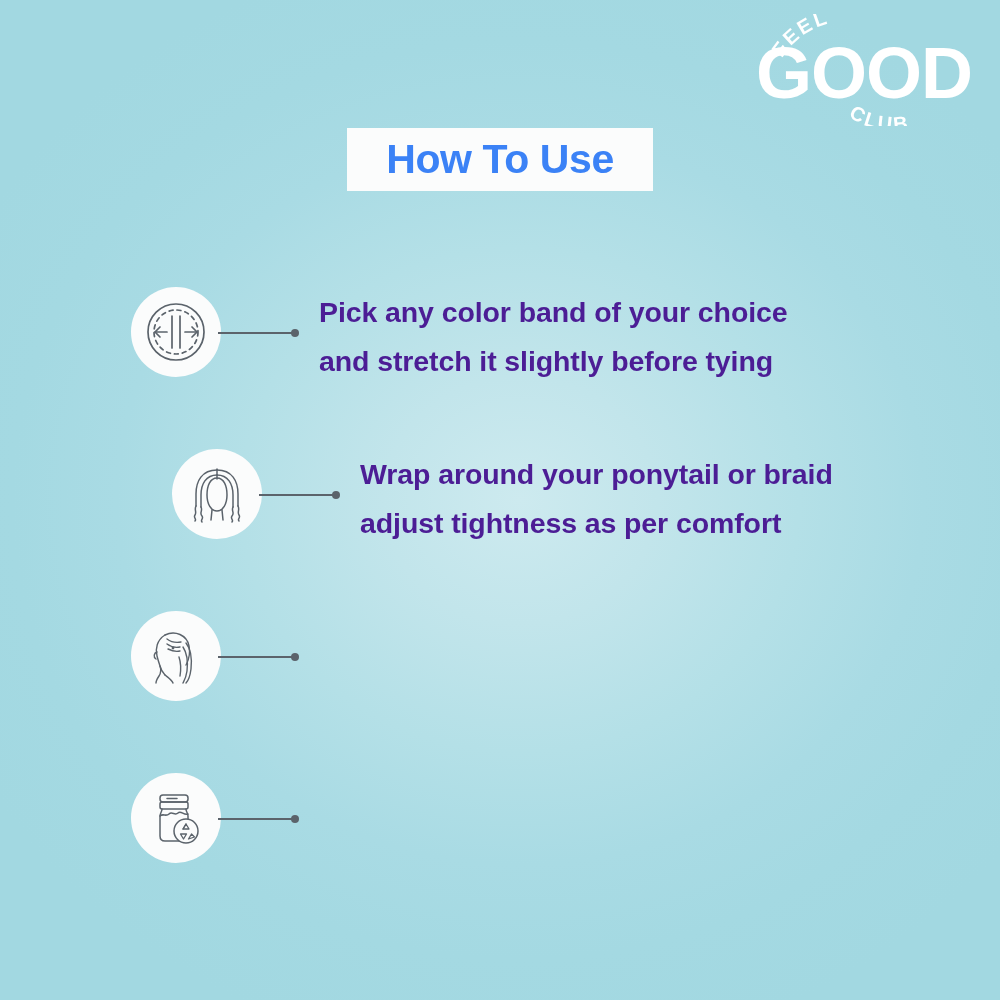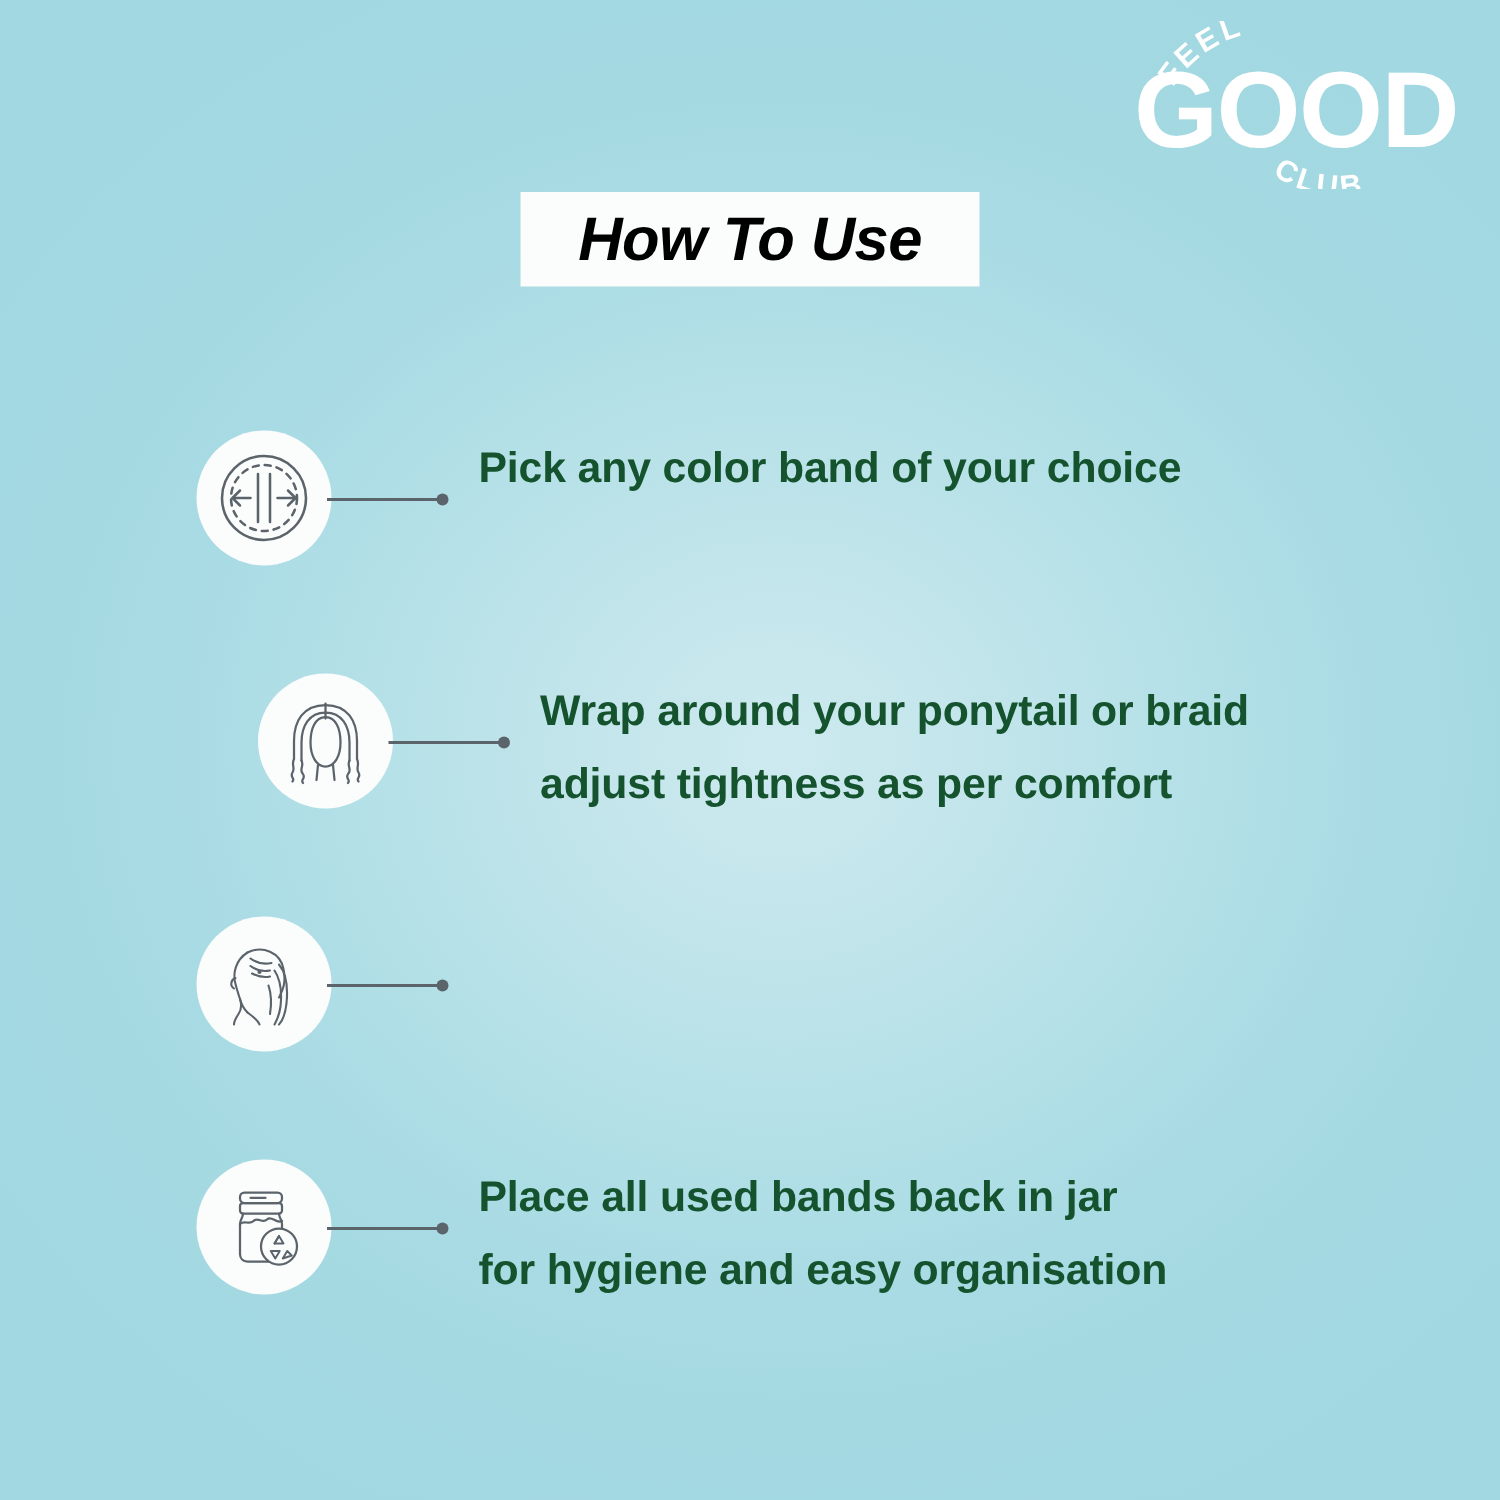--- a/index.html
+++ b/index.html
@@ -50,25 +50,24 @@
     width: 306px;
     height: 63px;
     background: #fbfcfc;
     display: flex;
     align-items: center;
     justify-content: center;
   }
   #title-text {
     font-size: 41px;
     font-weight: 700;
-    color: #000000;
+    color: #3b82f6;
     letter-spacing: -0.4px;
     line-height: 1;
     white-space: nowrap;
-    font-style: italic;
   }
 
   
   .step {
     position: absolute;
     left: 0;
     width: 1000px;
     height: 112px;
     display: flex;
     align-items: center;
@@ -114,21 +113,21 @@
     margin-left: -1px;
   }
 
   .step-text {
     position: absolute;
     left: 319px;
     top: 7px;
     width: 640px;
     font-size: 28.5px;
     font-weight: 700;
-    color: #14532d;
+    color: #4c1d95;
     line-height: 1.72;
     letter-spacing: -0.1px;
   }
   .step-text .ln { display: block; white-space: nowrap; }
 </style>
 </head>
 <body>
 
 <div id="canvas"></div>
 
@@ -166,20 +165,21 @@
         <polyline points="47,26 52,31 47,36"></polyline>
       </g>
     </svg>
   </div>
   <div class="connector">
     <div class="line"></div>
     <div class="dot"></div>
   </div>
   <div class="step-text">
     <span class="ln">Pick any color band of your choice</span>
+    <span class="ln">and stretch it slightly before tying</span>
   </div>
 </div>
 
 <div class="step" data-step="1">
   <div class="icon-badge">
     <svg width="62" height="62" viewBox="0 0 62 62">
       <g fill="none" stroke="#5b636b" stroke-width="1.5" stroke-linecap="round" stroke-linejoin="round">
         <path d="M31 6 L31 16"></path>
         <path d="M31 7 C16 7 10 18 10 31 L10 43"></path>
         <path d="M31 7 C46 7 52 18 52 31 L52 43"></path>
@@ -248,17 +248,13 @@
           <path d="M46.5 47 L43.5 52 L49.5 50 Z"></path>
           <path d="M41 37 L38 42"></path>
         </g>
       </g>
     </svg>
   </div>
   <div class="connector">
     <div class="line"></div>
     <div class="dot"></div>
   </div>
-  <div class="step-text">
-    <span class="ln">Place all used bands back in jar</span>
-    <span class="ln">for hygiene and easy organisation</span>
-  </div>
 </div>
 
 </body></html>

